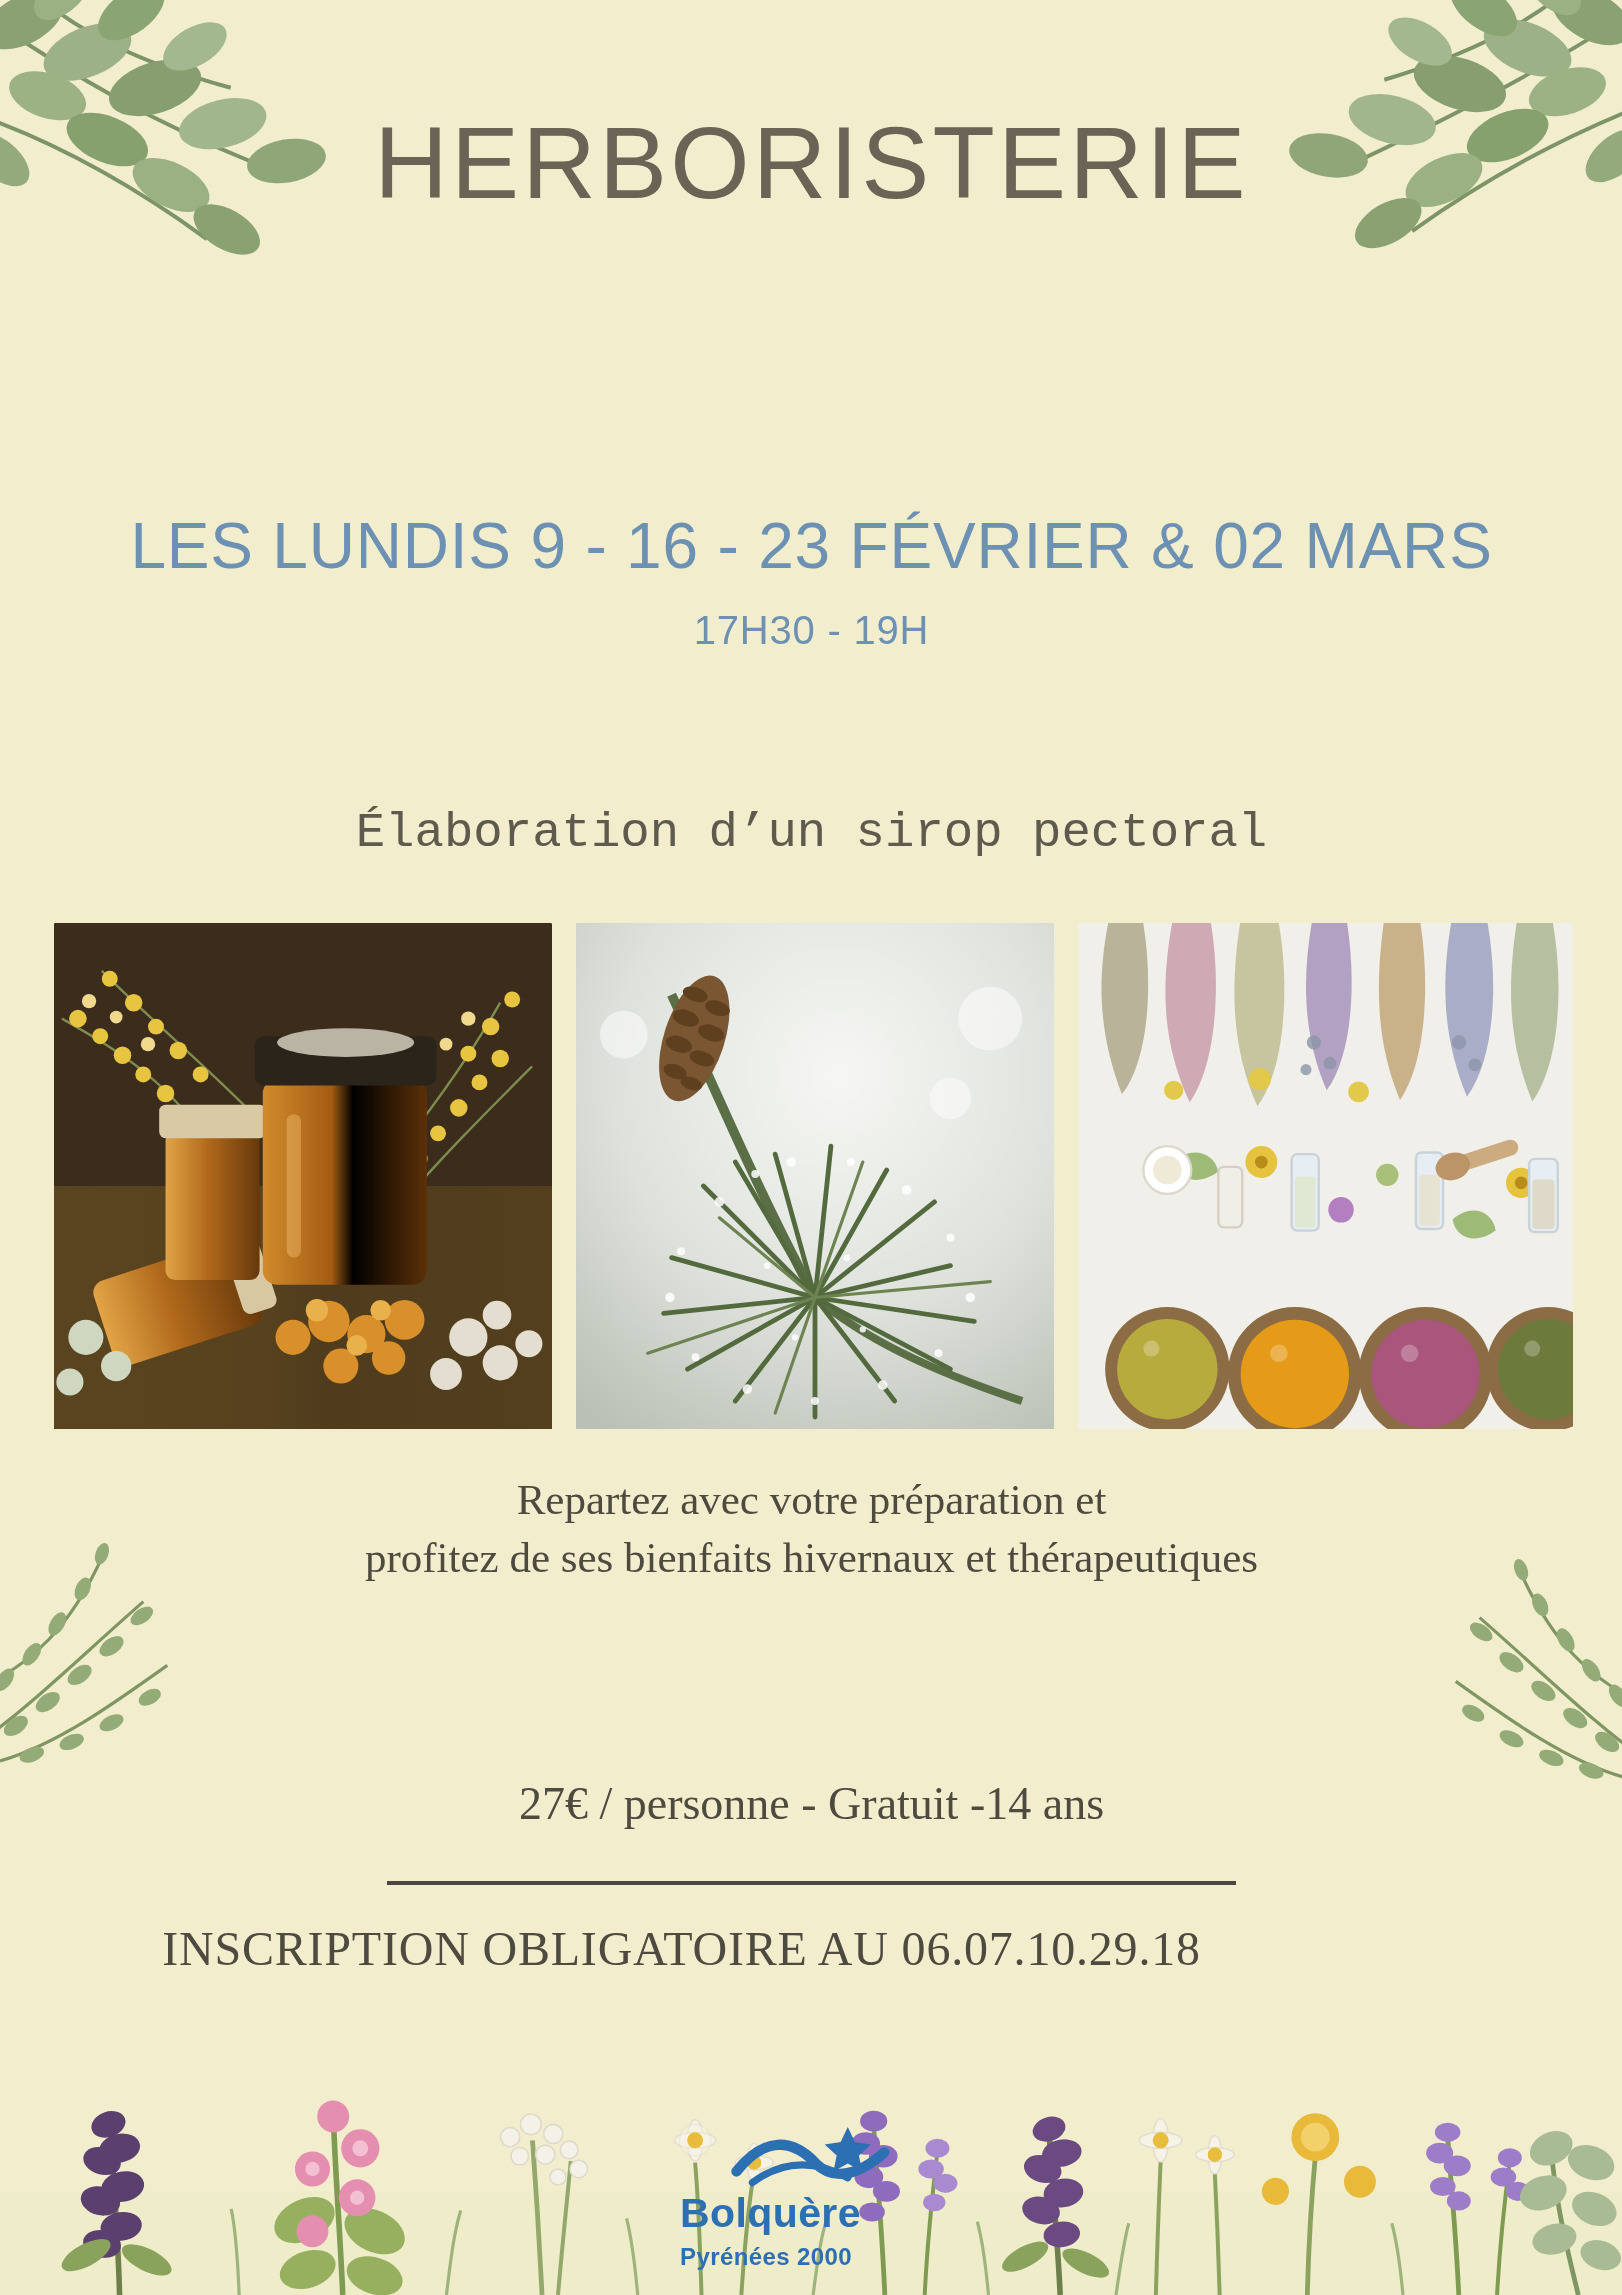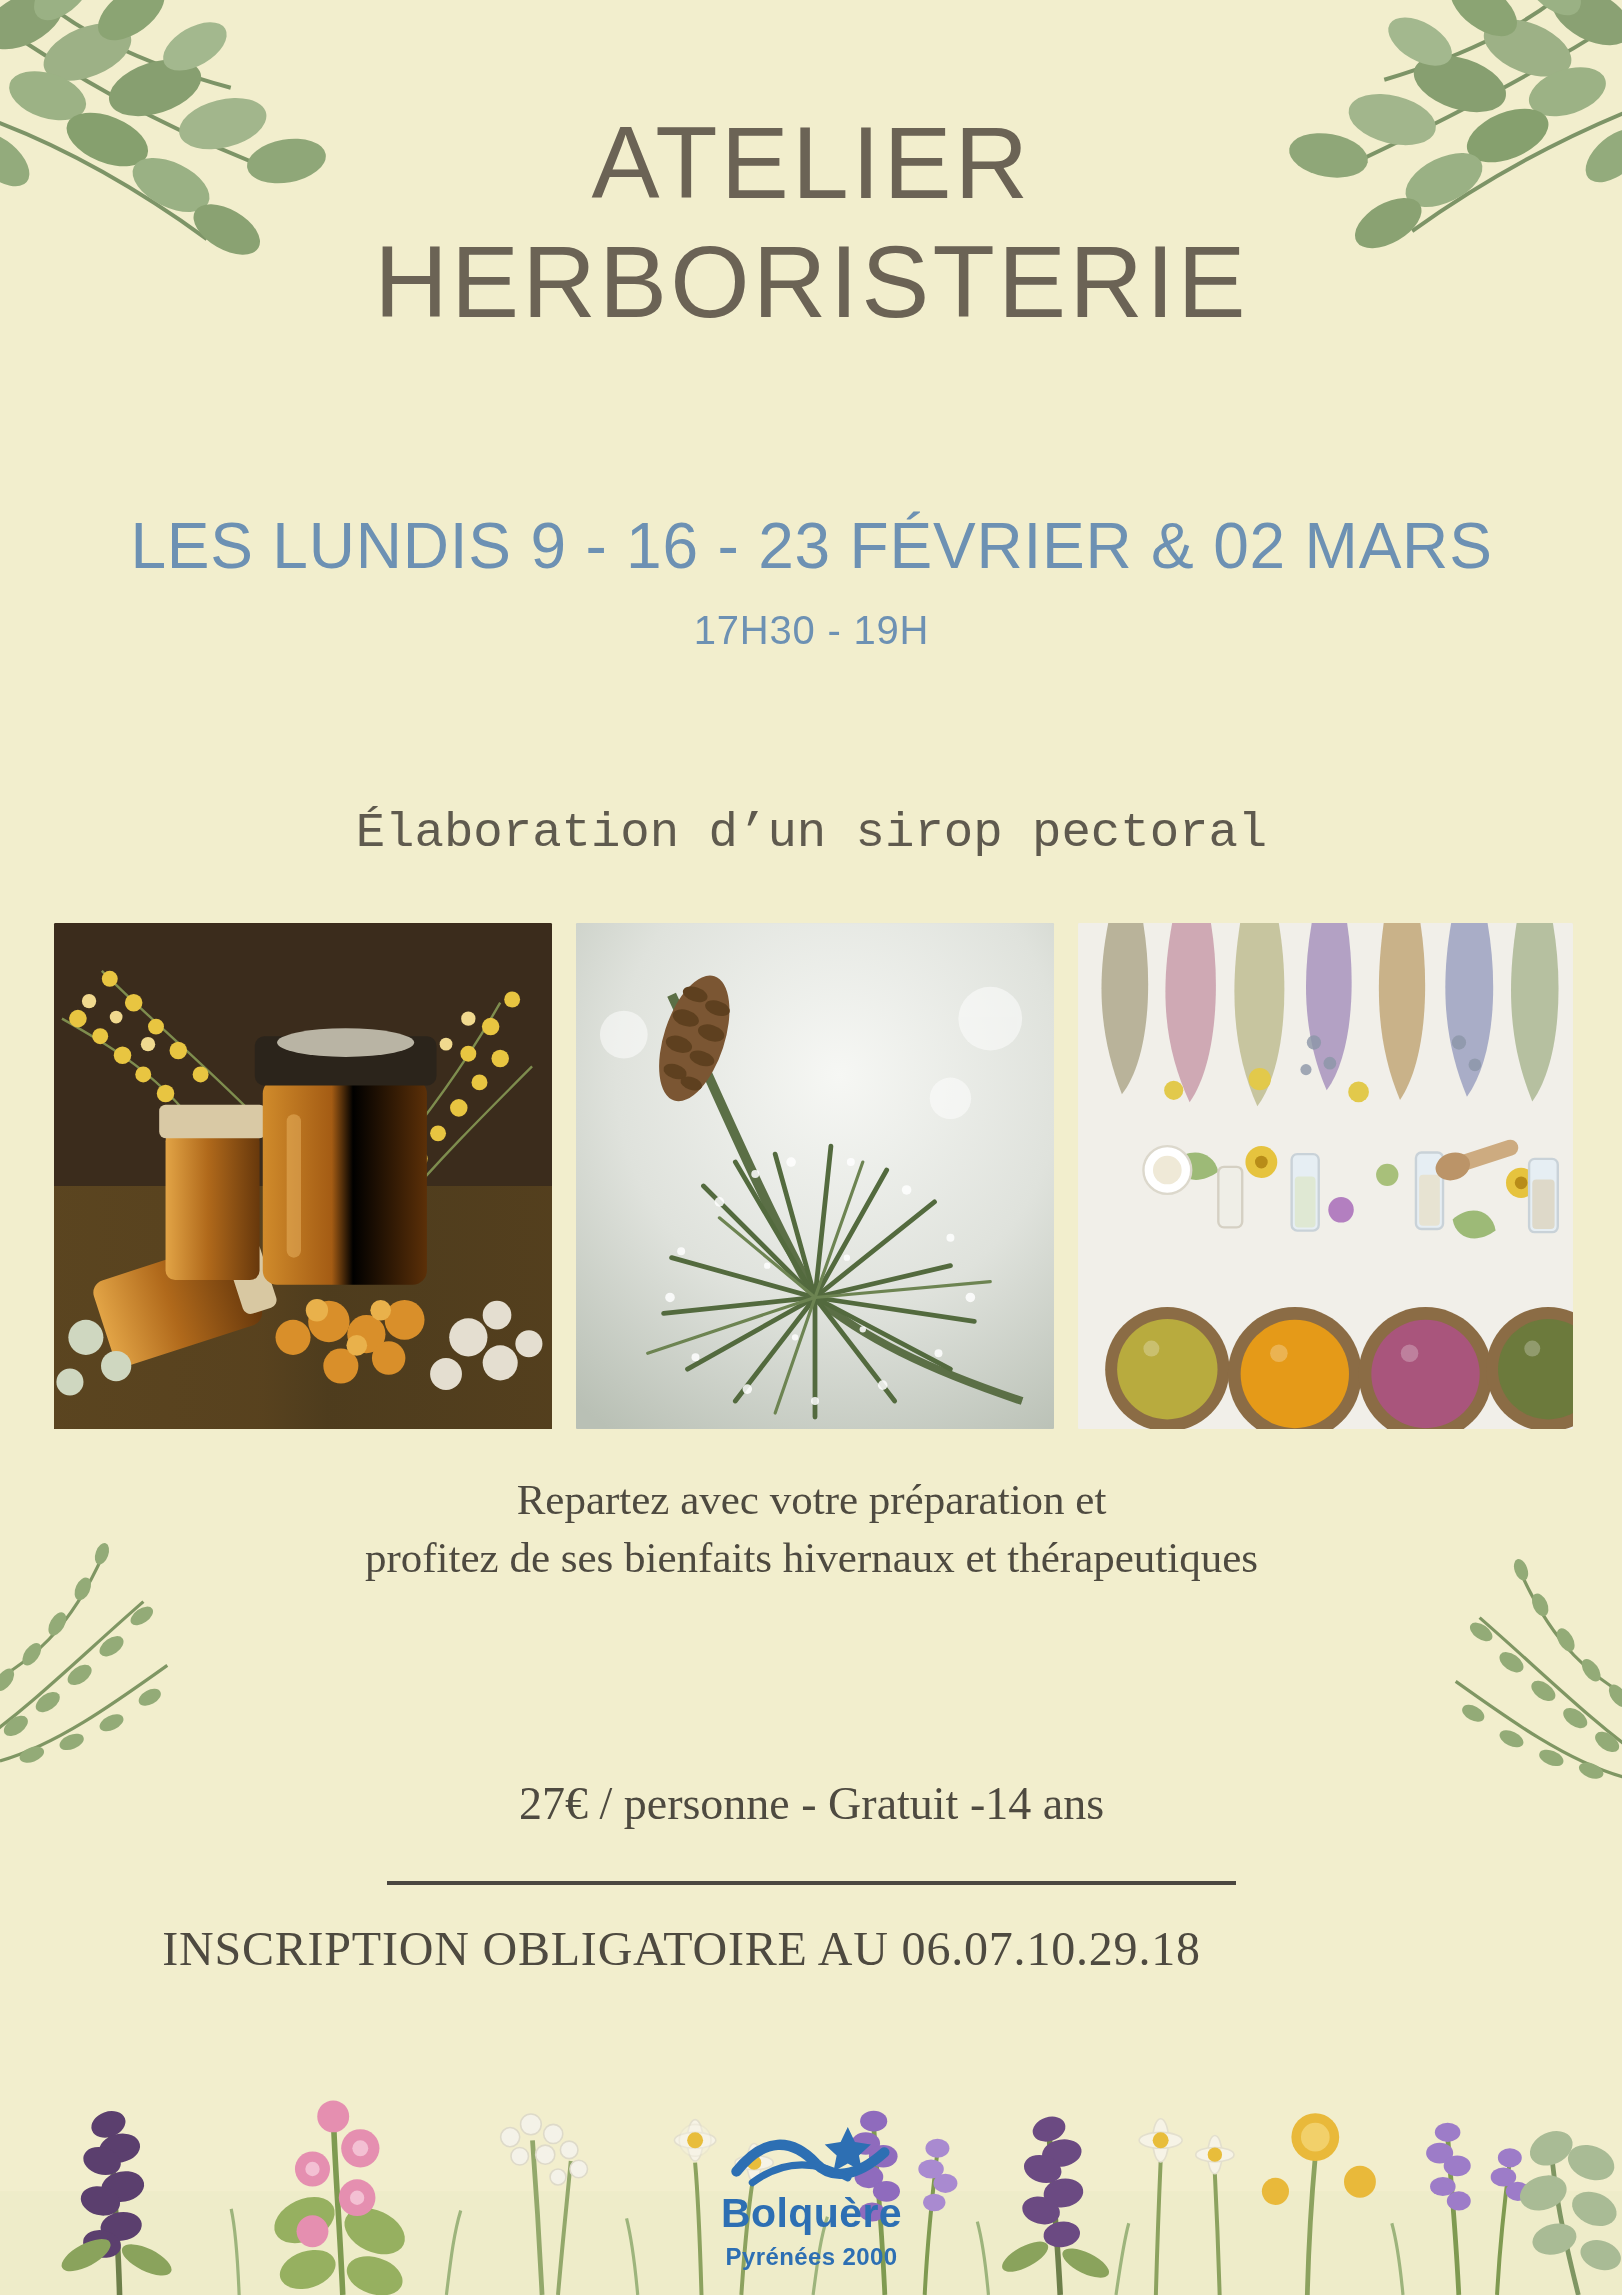--- a/index.html
+++ b/index.html
@@ -161,21 +161,21 @@
     overflow: hidden;
   }
 
   
   .logo {
     position: absolute;
     left: 50%;
     bottom: 24px;
     transform: translateX(-50%);
     width: 263px;
-    text-align: center;
+    text-align: left;
   }
   .logo-mark {
     width: 167px; height: 76px; margin: 0 auto 3.2px auto; position: relative;
   }
   .logo-name {
     font-family: "Liberation Sans", sans-serif;
     font-weight: bold;
     font-size: 41px;
     color: #2d6fb3;
     letter-spacing: 0.4px;
@@ -239,21 +239,20 @@
         <ellipse cx="195" cy="320" rx="46" ry="25" fill="#8aa272" transform="rotate(-30 195 320)"></ellipse>
         <ellipse cx="480" cy="235" rx="44" ry="24" fill="#93ab7c" transform="rotate(-40 480 235)"></ellipse>
         <ellipse cx="400" cy="22" rx="46" ry="25" fill="#9ab184" transform="rotate(45 400 22)"></ellipse>
         <ellipse cx="315" cy="50" rx="48" ry="26" fill="#8ba473" transform="rotate(36 315 50)"></ellipse>
         <ellipse cx="235" cy="92" rx="44" ry="24" fill="#a3b88e" transform="rotate(30 235 92)"></ellipse>
       </g>
     </svg>
   </div>
 
   <div class="title-block">
-    <div class="title-line">ATELIER</div>
     <div class="title-line">HERBORISTERIE</div>
   </div>
 
   <div class="date-block">
     <div class="date-line">LES LUNDIS 9 - 16 - 23 FÉVRIER &amp; 02 MARS</div>
     <div class="time-line">17H30 - 19H</div>
   </div>
 
   <div class="subtitle">Élaboration d’un sirop pectoral</div>
 

